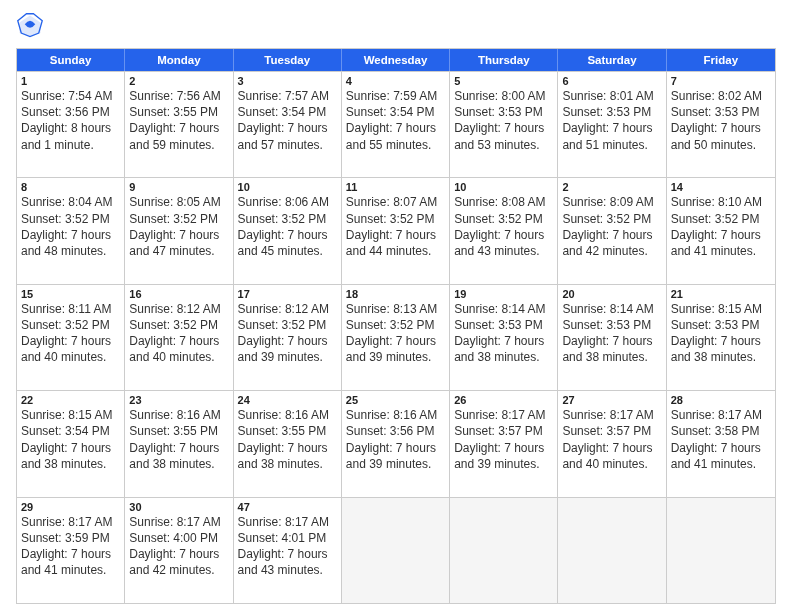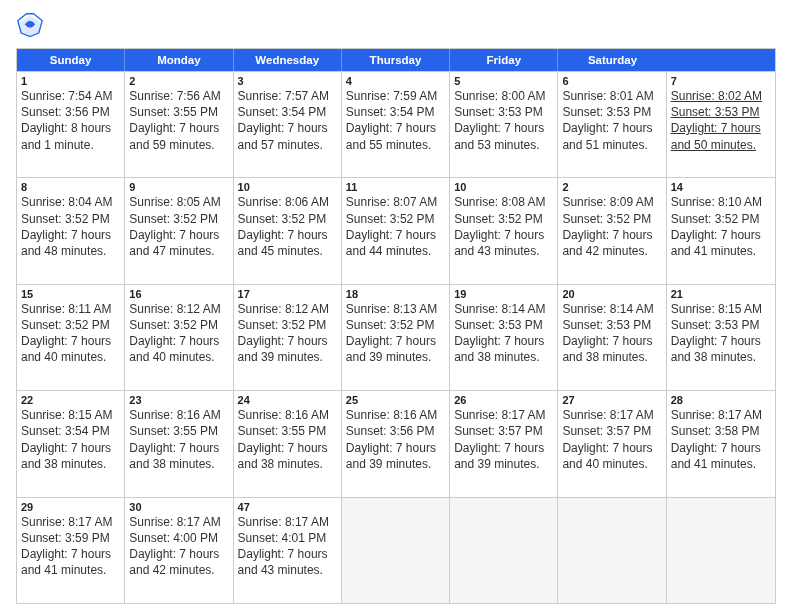--- a/index.html
+++ b/index.html
@@ -125,24 +125,25 @@
     <div class="title-block">
       <div class="month-title"></div>
       <div class="subtitle"></div>
     </div>
   </div>
 
   <div class="calendar">
     <div class="cal-header-row">
     <div class="cal-header-cell">Sunday</div>
         <div class="cal-header-cell">Monday</div>
+        <div class="cal-header-cell">Tuesday</div>
         <div class="cal-header-cell">Wednesday</div>
         <div class="cal-header-cell">Thursday</div>
+        <div class="cal-header-cell">Saturday</div>
         <div class="cal-header-cell">Friday</div>
-        <div class="cal-header-cell">Saturday</div>
       </div>
     <div class="cal-body">
     <div class="cal-week">
           <div class="cal-cell">
             <span class="day-num">1</span>
             <div class="day-info" style="white-space: pre-line;">Sunrise: 7:54 AM
 Sunset: 3:56 PM
 Daylight: 8 hours
 and 1 minute.</div>
           </div>
@@ -176,21 +177,21 @@
           </div>
           <div class="cal-cell">
             <span class="day-num">6</span>
             <div class="day-info" style="white-space: pre-line;">Sunrise: 8:01 AM
 Sunset: 3:53 PM
 Daylight: 7 hours
 and 51 minutes.</div>
           </div>
           <div class="cal-cell">
             <span class="day-num">7</span>
-            <div class="day-info" style="white-space: pre-line; text-decoration: underline;">Sunrise: 8:02 AM
+            <div class="day-info" style="white-space: pre-line;">Sunrise: 8:02 AM
 Sunset: 3:53 PM
 Daylight: 7 hours
 and 50 minutes.</div>
           </div>
         </div>
         <div class="cal-week">
           <div class="cal-cell">
             <span class="day-num">8</span>
             <div class="day-info" style="white-space: pre-line;">Sunrise: 8:04 AM
 Sunset: 3:52 PM

